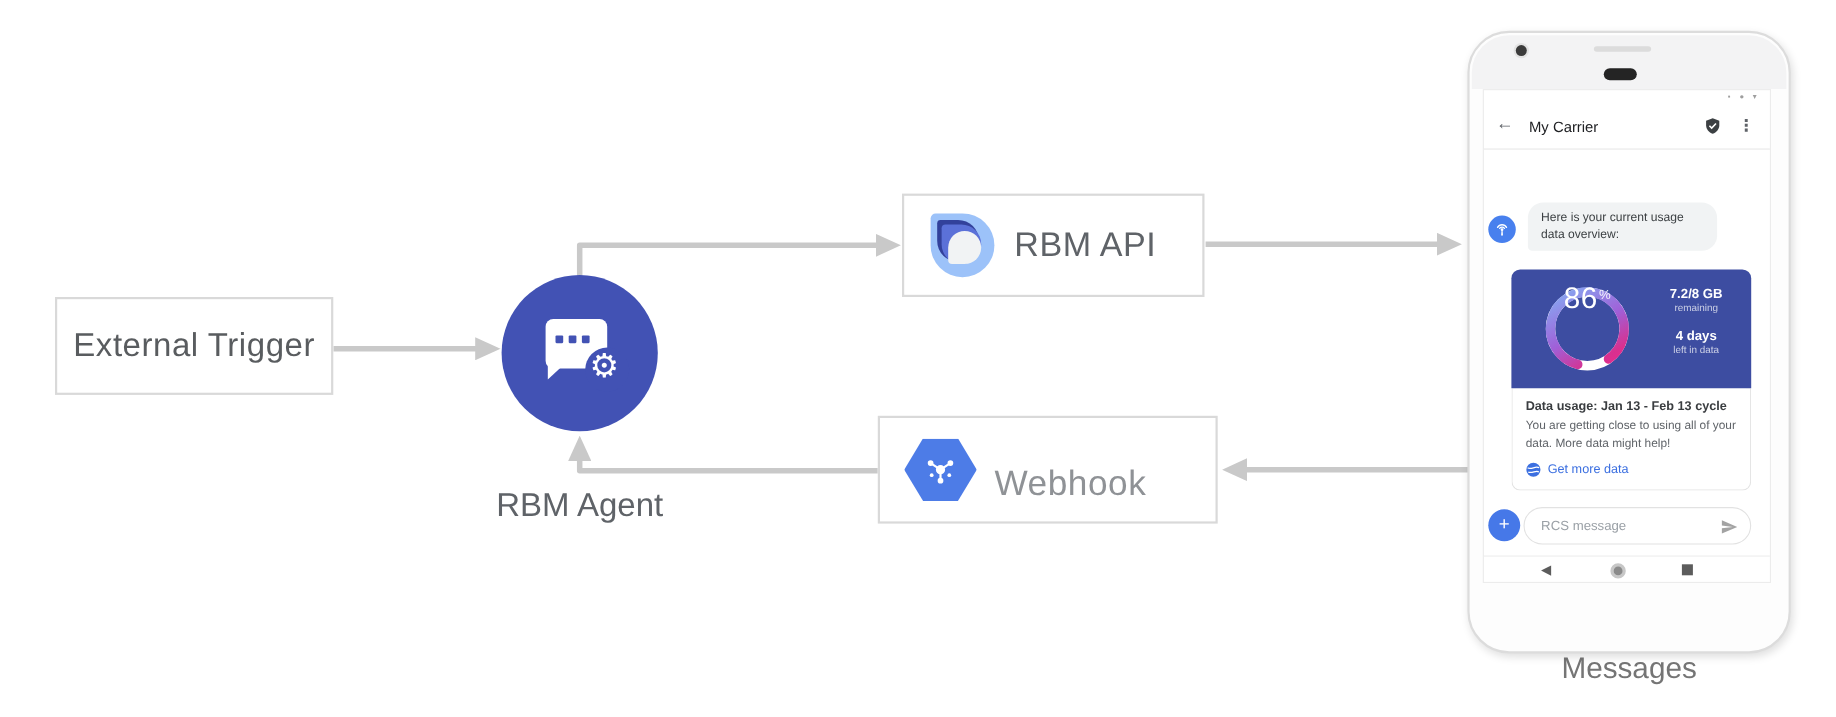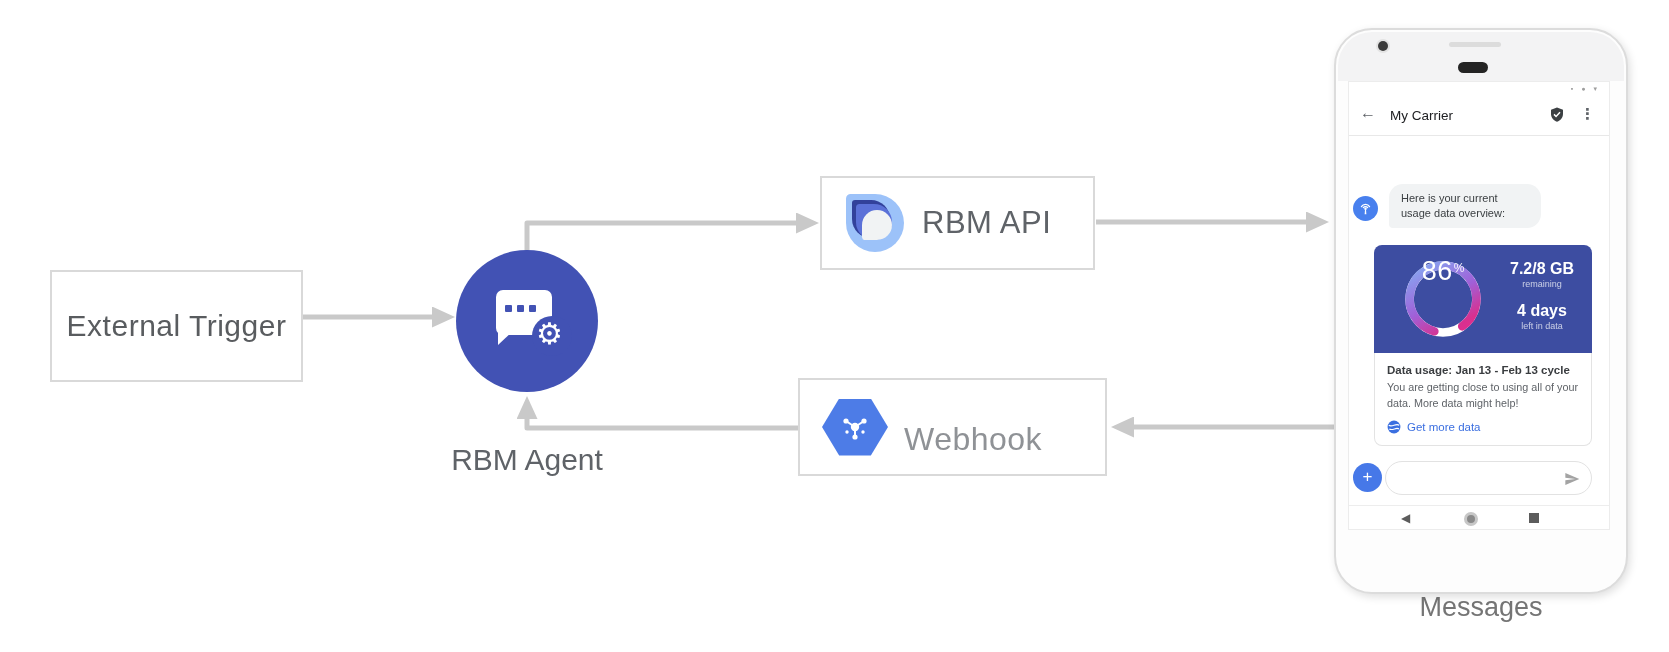--- a/index.html
+++ b/index.html
@@ -7,21 +7,21 @@
          font-family:"Liberation Sans","DejaVu Sans",sans-serif; overflow:hidden; }
 
   
   #wires { position:absolute; left:0; top:0; width:1669px; height:652px; z-index:1; }
 
   
   .node-box { position:absolute; background:#fff; border:2px solid #d9d9d9; z-index:2;
               display:flex; align-items:center; }
   .node-label { color:#5f6368; font-weight:300; letter-spacing:.5px; }
 
-  #external-trigger { left:50px; top:270px; width:253px; height:112px; justify-content:center; }
+  #external-trigger { left:50px; top:270px; width:253px; height:89px; justify-content:center; }
   #external-trigger .node-label { font-size:30px; color:#595c5f; }
 
   #rbm-api-box { left:820px; top:176px; width:275px; height:94px; padding-left:24px; gap:18px; }
   #rbm-api-box .node-label { font-size:31px; color:#5f6368; }
 
   #webhook-box { left:798px; top:378px; width:309px; height:98px; padding-left:22px; gap:16px; }
   #webhook-box .node-label { font-size:32px; color:#8f9296;margin-top:24px; }
 
   
   .rbmapi-logo { position:relative; width:58px; height:58px; flex:0 0 58px; }
@@ -78,34 +78,34 @@
 
   .appbar { position:absolute; left:0; top:13px; width:100%; height:41px;
             border-bottom:1px solid #e8e8e8; }
   .back-arrow { position:absolute; left:11px; top:9px; font-size:16px; color:#5f6368; }
   .appbar-title { position:absolute; left:41px; top:13px; font-size:13.5px; color:#202124; }
   .shield { position:absolute; right:44px; top:11px; width:16px; height:17px; }
   .kebab { position:absolute; right:14px; top:10px; font-size:15px; font-weight:bold; color:#5f6368; }
 
   .avatar { position:absolute; left:4px; top:114px; width:25px; height:25px;
             border-radius:50%; background:#4880ee; display:flex; align-items:center; justify-content:center; }
-  .chat-bubble { position:absolute; left:40px; top:102px; width:152px;
+  .chat-bubble { position:absolute; left:40px; top:102px; width:172px;
                  background:#f1f3f4; border-radius:14px 14px 14px 4px; padding:7px 12px;
                  font-size:11px; line-height:1.35; color:#3c4043; }
 
   .usage-card { position:absolute; left:25px; top:163px; width:218px; }
   .gauge-section { position:relative; width:218px; height:108px; background:#3d4da1;
                    border-radius:8px 8px 0 0; }
   .gauge-wrap { position:absolute; left:26px; top:11px; width:86px; height:86px; }
   .gauge-text { position:absolute; left:26px; top:11px; width:86px; height:86px;
                 display:flex; align-items:flex-start; justify-content:center; color:#fff; }
   .gauge-text .pct { font-size:27px; font-weight:300; letter-spacing:.5px; }
   .gauge-text .unit { font-size:12px; position:relative; top:5px; margin-left:1px; opacity:.9; }
   .gauge-right { position:absolute; left:124px; top:15px; width:88px; text-align:center; color:#fff; }
-  .gr-big { font-size:16px; font-weight:700; }
+  .gr-big { font-size:12px; font-weight:700; }
   .gr-small { font-size:9px; color:rgba(255,255,255,.72); margin-top:1px; }
   .gr-gap { height:13px; }
 
   .info-section { background:#fff; border:1px solid #e3e3e3; border-top:none;
                   border-radius:0 0 8px 8px; padding:11px 12px 9px 12px; }
   .info-title { font-size:11.5px; font-weight:700; color:#3a3d40; }
   .info-body { font-size:10.8px; color:#5f6368; line-height:1.45; margin-top:4px; }
   .info-action { display:flex; align-items:center; gap:6px;
                  margin-top:9px; padding-bottom:2px; color:#3b6fe0; font-size:11.5px; font-weight:500; }
 
@@ -275,20 +275,21 @@
           <span>Get more data</span>
         </div>
       </div>
     </div>
 
     <div class="composer">
       <div class="plus-btn">
         <span>+</span>
       </div>
       <div class="msg-pill">
+        <input type="text" placeholder="RCS message" style="">
         <svg class="send-icon" viewBox="0 0 24 24">
           <path d="M2 21 L23 12 L2 3 L2 10 L17 12 L2 14 Z" fill="#a3a3a3"></path>
         </svg>
       </div>
     </div>
 
     <div class="navbar">
       <span class="nav-back">◀</span>
       <span class="nav-home"></span>
       <span class="nav-square"></span>

